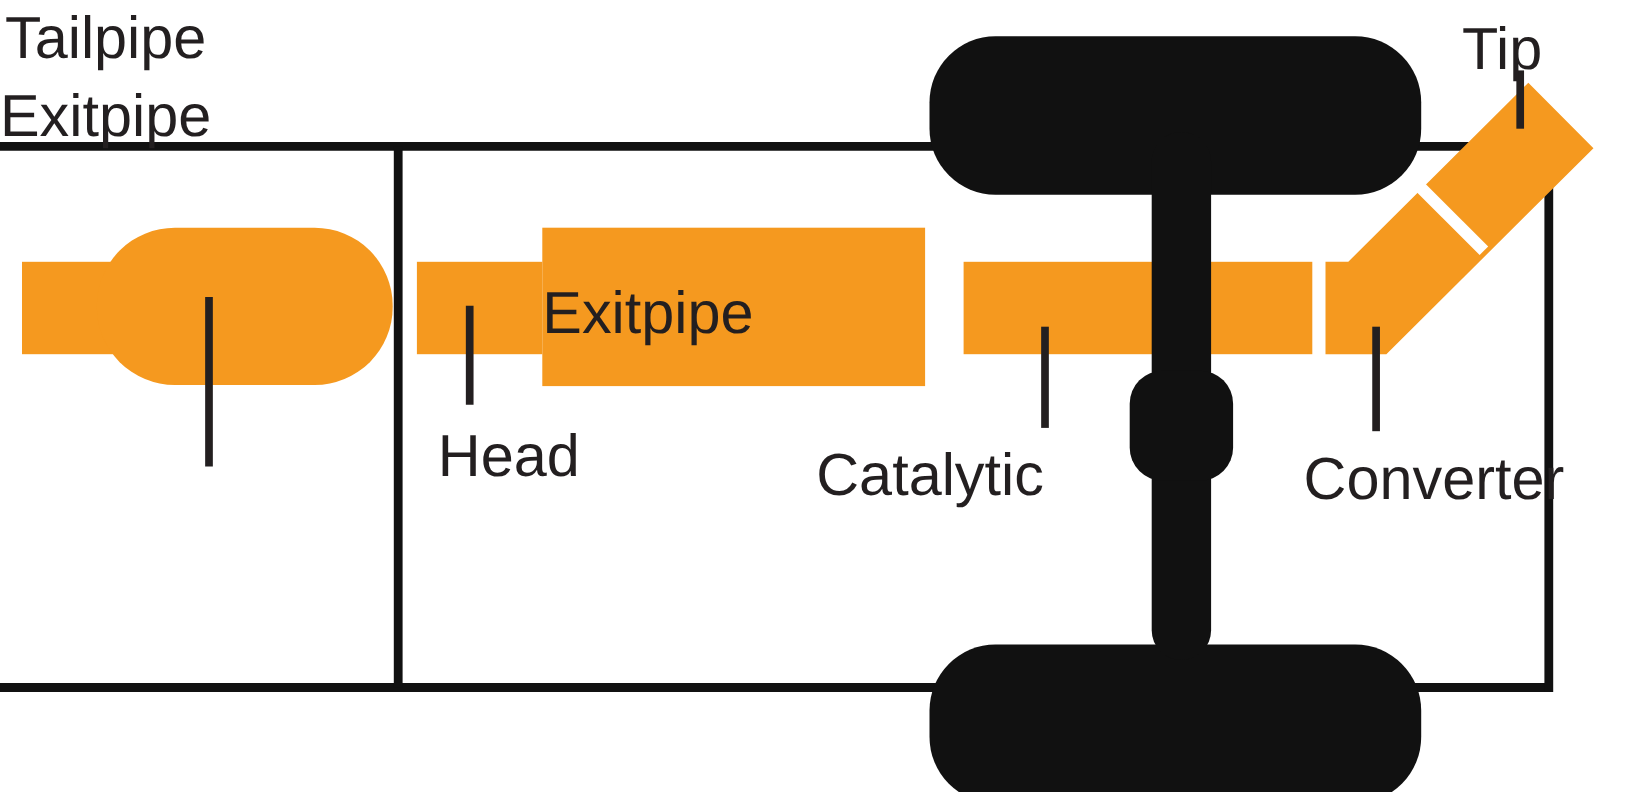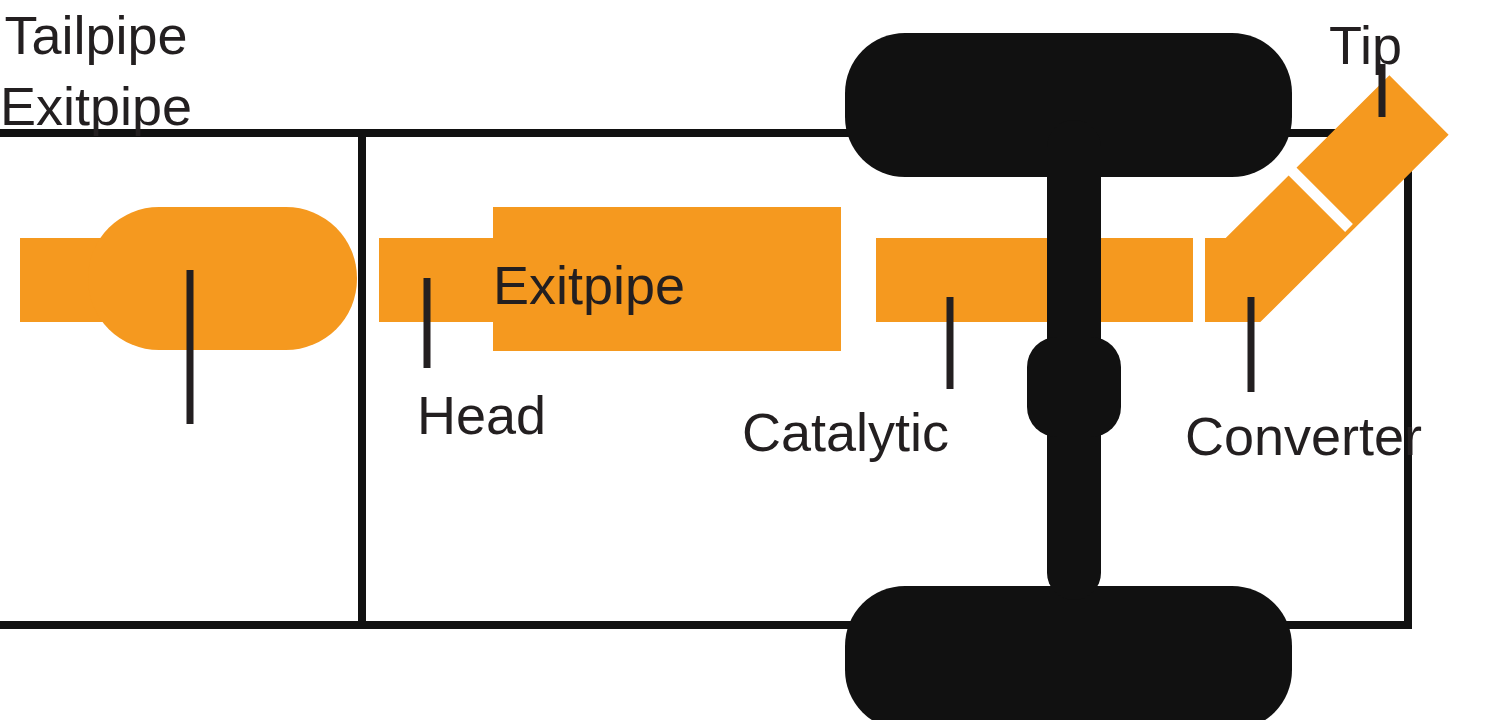--- a/index.html
+++ b/index.html
@@ -52,21 +52,21 @@
     <line x1="950" y1="297" x2="950" y2="389" stroke="#231F20" stroke-width="7"></line>
     <line x1="1251" y1="297" x2="1251" y2="392" stroke="#231F20" stroke-width="7"></line>
     <line x1="1382" y1="64" x2="1382" y2="117" stroke="#231F20" stroke-width="7"></line>
   </svg>
 
   <div class="label center" style="left:0; top:444; width:346;">
     <div>Tailpipe</div>
     <div>Exitpipe</div>
   </div>
 
-  <div class="label" style="left:398; left:398px; top:380px;margin-left:19px;">
+  <div class="label" style="left:398; left:398px; top:380px;">
     <div>Head</div>
   </div>
 
   <div class="label center" style="left:493px; top:250px; width:348;">Exitpipe</div>
 
   <div class="label" style="left:742px; top:397px;">Catalytic</div>
 
   <div class="label" style="left:1185px; top:401px;">Converter</div>
 
   <div class="label" style="left:1329px; top:10px;">Tip</div>

